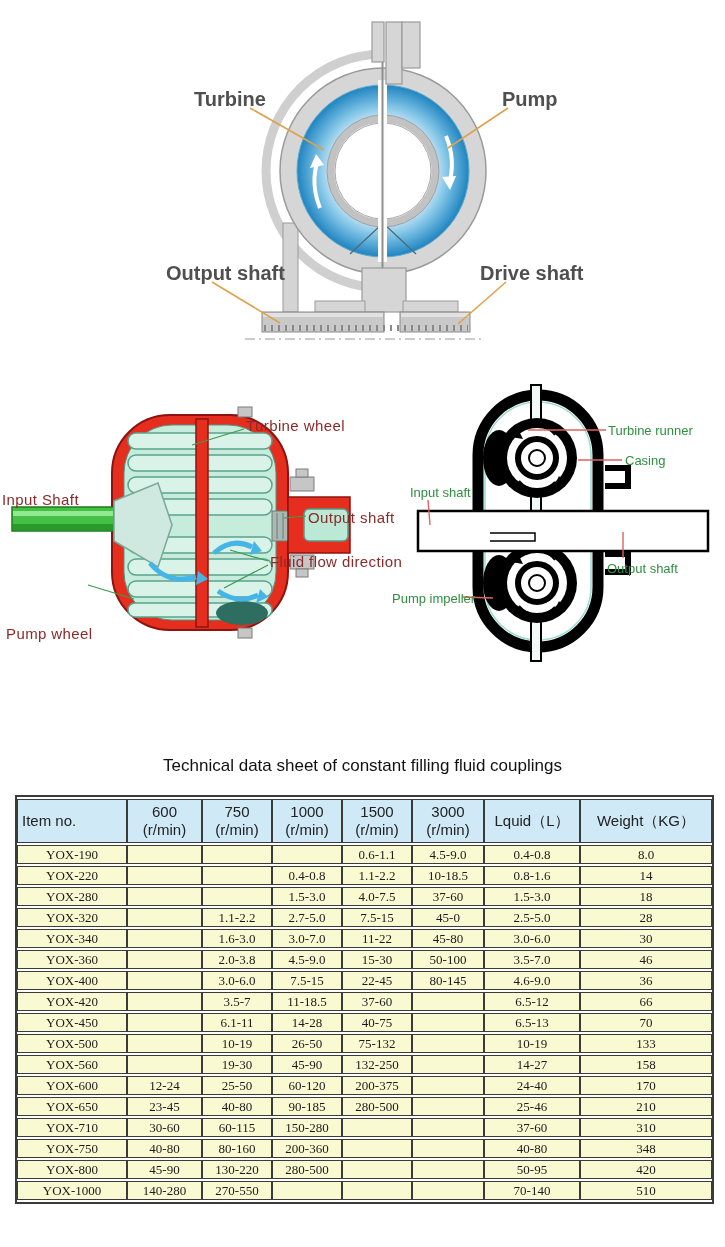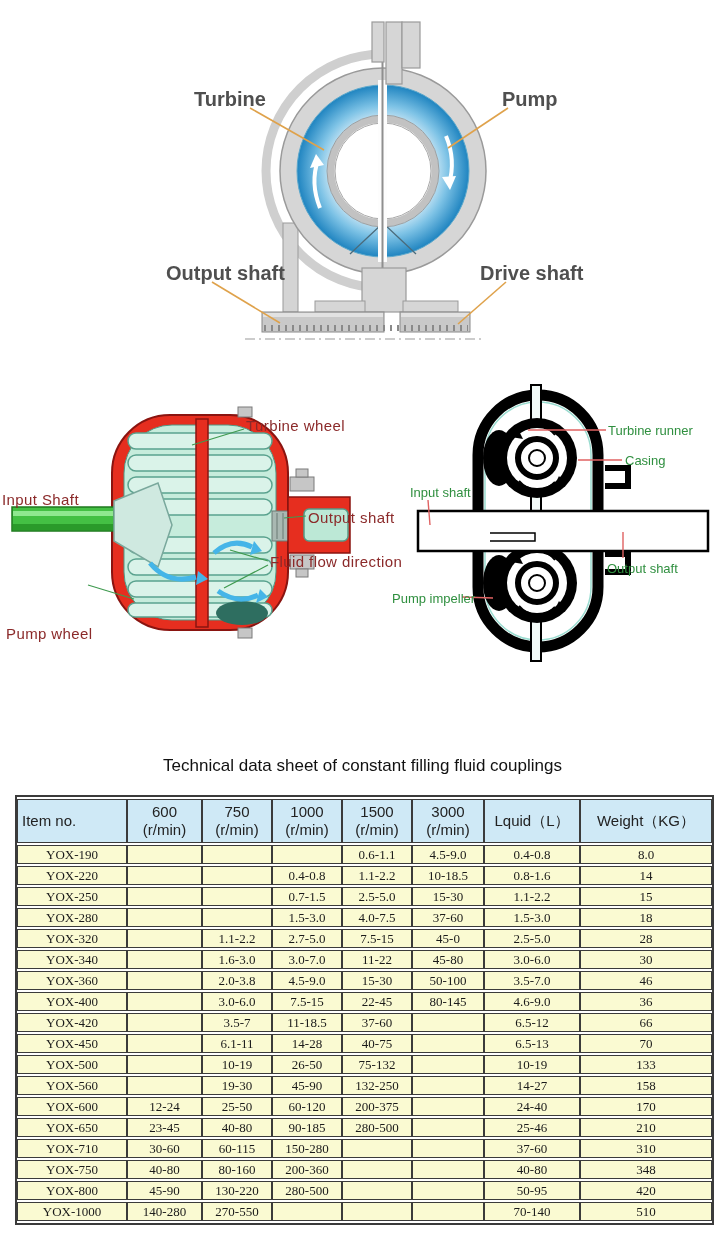--- a/index.html
+++ b/index.html
@@ -286,30 +286,20 @@
             <td>YOX-220</td>
             <td></td>
             <td></td>
             <td>0.4-0.8</td>
             <td>1.1-2.2</td>
             <td>10-18.5</td>
             <td>0.8-1.6</td>
             <td>14</td>
           </tr>
           <tr>
-            <td>YOX-250</td>
-            <td></td>
-            <td></td>
-            <td>0.7-1.5</td>
-            <td>2.5-5.0</td>
-            <td>15-30</td>
-            <td>1.1-2.2</td>
-            <td>15</td>
-          </tr>
-          <tr>
             <td>YOX-280</td>
             <td></td>
             <td></td>
             <td>1.5-3.0</td>
             <td>4.0-7.5</td>
             <td>37-60</td>
             <td>1.5-3.0</td>
             <td>18</td>
           </tr>
           <tr>

